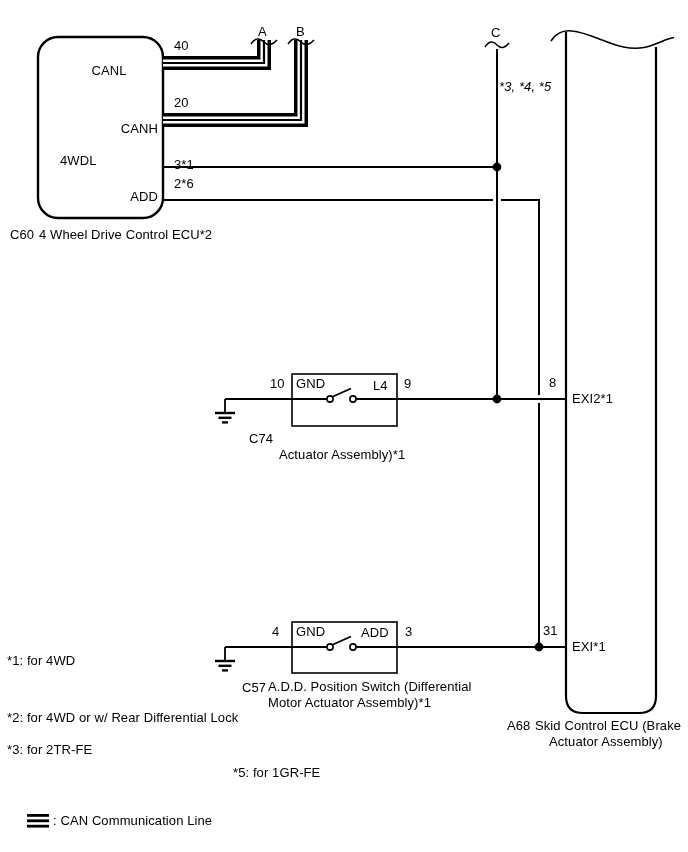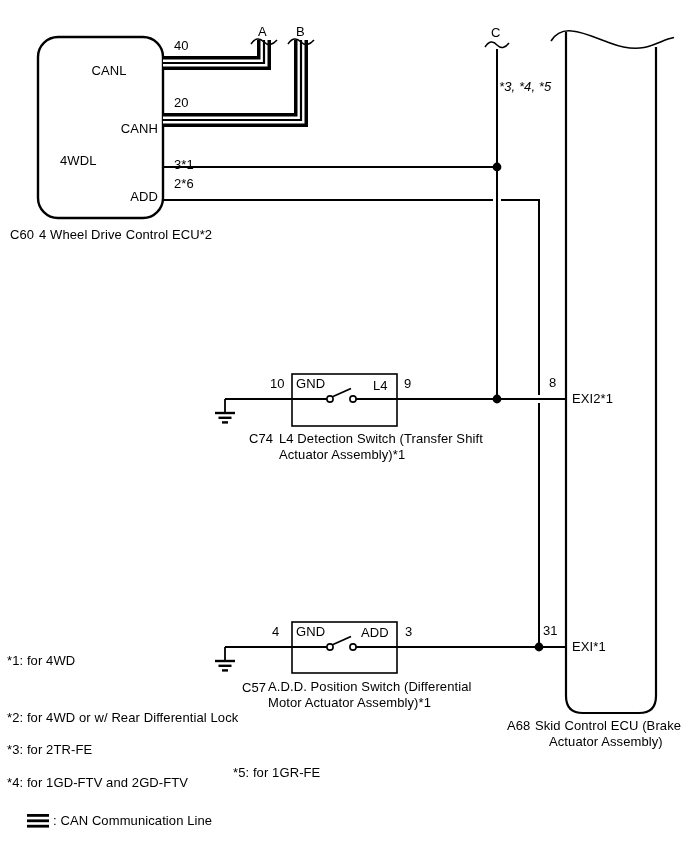--- a/index.html
+++ b/index.html
@@ -131,21 +131,20 @@
   <span class="lbl" style="left:60px; top:190px; width:98px; text-align:right;">ADD</span>
 
   <span class="lbl" style="left:10px; top:228px;">C60</span>
   <span class="lbl" style="left:39px; top:228px;">4 Wheel Drive Control ECU*2</span>
 
   <span class="lbl" style="left:270px; top:377px;">10</span>
   <span class="lbl" style="left:296px; top:377px;">GND</span>
   <span class="lbl" style="left:373px; top:379px;">L4</span>
   <span class="lbl" style="left:404px; top:377px;">9</span>
   <span class="lbl" style="left:249px; top:432px;">C74</span>
-  <span class="lbl" style="left:279px; top:432px;">L4 Detection Switch (Transfer Shift</span>
   <span class="lbl" style="left:279px; top:448px;">Actuator Assembly)*1</span>
 
   <span class="lbl" style="left:549px; top:376px;">8</span>
   <span class="lbl" style="left:572px; top:392px;">EXI2*1</span>
 
   <span class="lbl" style="left:272px; top:625px;">4</span>
   <span class="lbl" style="left:296px; top:625px;">GND</span>
   <span class="lbl" style="left:361px; top:626px;">ADD</span>
   <span class="lbl" style="left:405px; top:625px;">3</span>
   <span class="lbl" style="left:242px; top:681px;">C57</span>
@@ -155,18 +154,17 @@
   <span class="lbl" style="left:543px; top:624px;">31</span>
   <span class="lbl" style="left:572px; top:640px;">EXI*1</span>
 
   <span class="lbl" style="left:507px; top:719px;">A68</span>
   <span class="lbl" style="left:535px; top:719px;">Skid Control ECU (Brake</span>
   <span class="lbl" style="left:549px; top:735px;">Actuator Assembly)</span>
 
   <span class="lbl" style="left:7px;   top:654px;text-align:center;">*1: for 4WD</span>
   <span class="lbl" style="left:7px;   top:711px;">*2: for 4WD or w/ Rear Differential Lock</span>
   <span class="lbl" style="left:7px;   top:743px;">*3: for 2TR-FE</span>
-  <span class="lbl" style="left:7px;   top:776px;">*4: for 1GD-FTV and 2GD-FTV</span>
   <span class="lbl" style="left:233px; top:766px;">*5: for 1GR-FE</span>
 
   <span class="lbl" style="left:53px; top:814px;">: CAN Communication Line</span>
 
 </div>
 
 </body></html>

